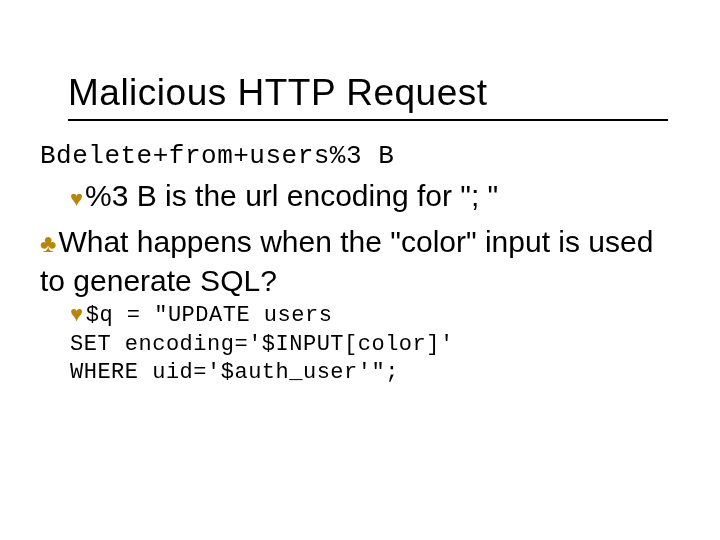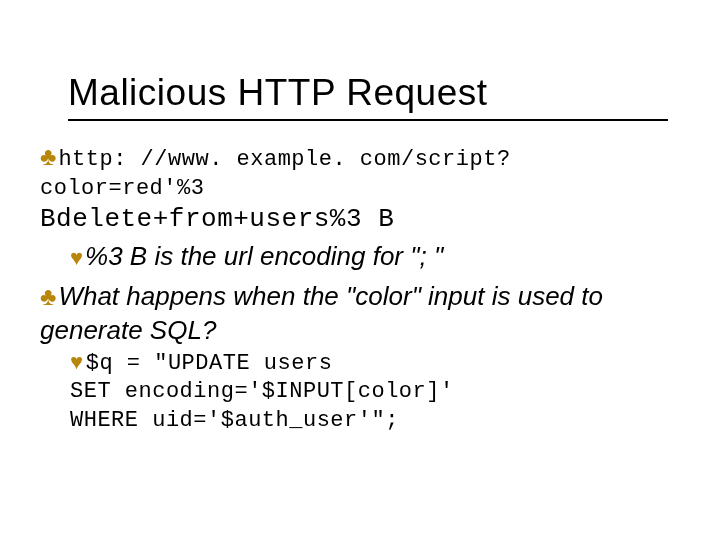--- a/index.html
+++ b/index.html
@@ -58,22 +58,21 @@
     vertical-align: baseline;
     margin-right: 2px;
   }
   .mono {
     font-family: "Courier New", Courier, monospace;
     font-size: 22px;
     letter-spacing: 0.5px;
   }
   .sans {
     font-family: Arial, Helvetica, sans-serif;
-    font-size: 26px;
-    font-style: italic;
+    font-size: 30px;
   }
   .cont-line {
     font-family: "Courier New", Courier, monospace;
     font-size: 26px;
     letter-spacing: 0.5px;
     margin-left: 0px;
     line-height: 1.3;
   }
   .sub-indent {
     margin-left: 30px;
@@ -94,23 +93,20 @@
 </head>
 <body>
 
 <div class="slide">
 
   <div class="title">Malicious HTTP Request</div>
   <div class="underline"></div>
 
   <div class="content">
 
-    <div class="bullet-row">
-      <span class="club">♣</span><span class="mono">http: //www. example. com/script? color=red'%3</span>
-    </div>
     <div class="cont-line">Bdelete+from+users%3 B</div>
 
     <div class="sub-indent">
       <span class="heart">♥</span><span class="sans">%3 B is the url encoding for "; "</span>
     </div>
 
     <div class="bullet-row">
       <span class="club">♣</span><span class="sans">What happens when the "color" input is used to generate SQL?</span>
     </div>
 

